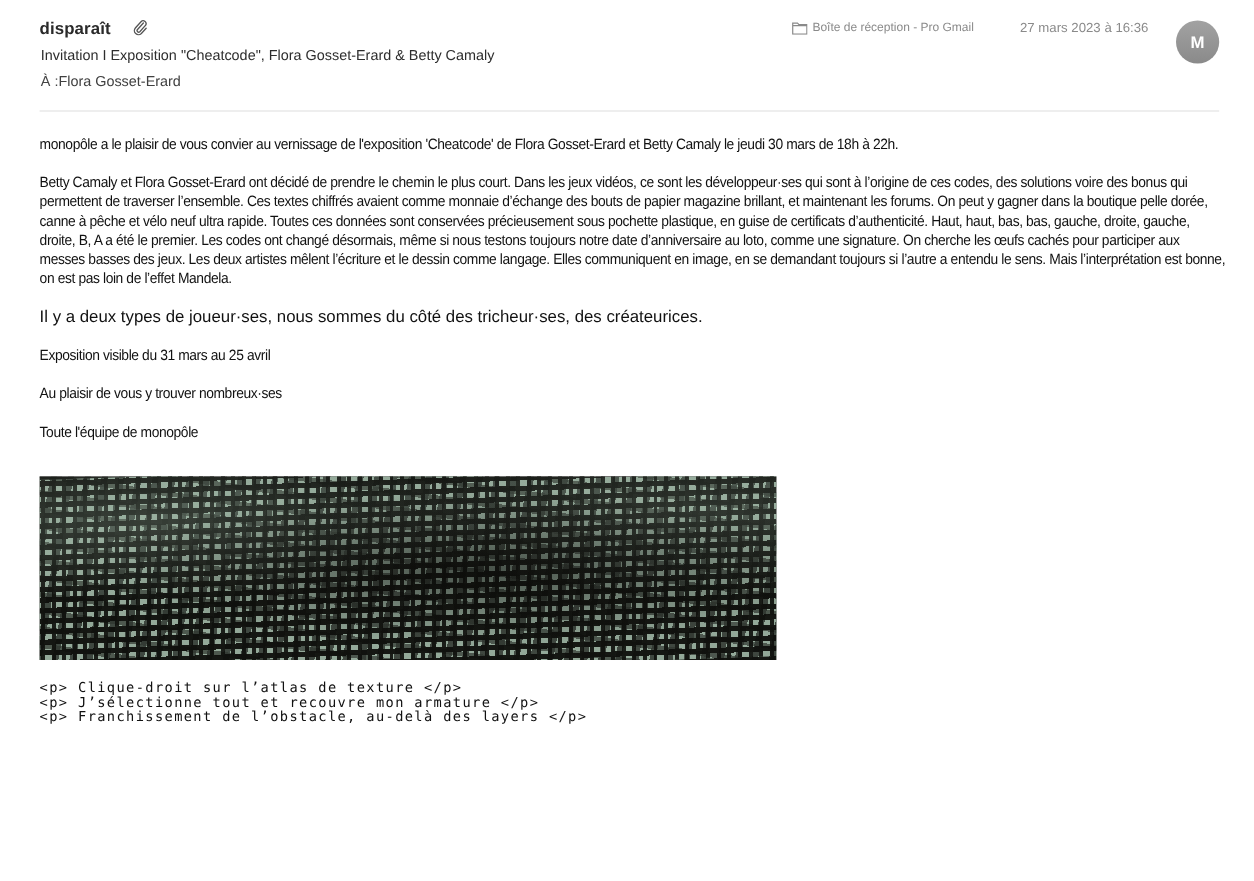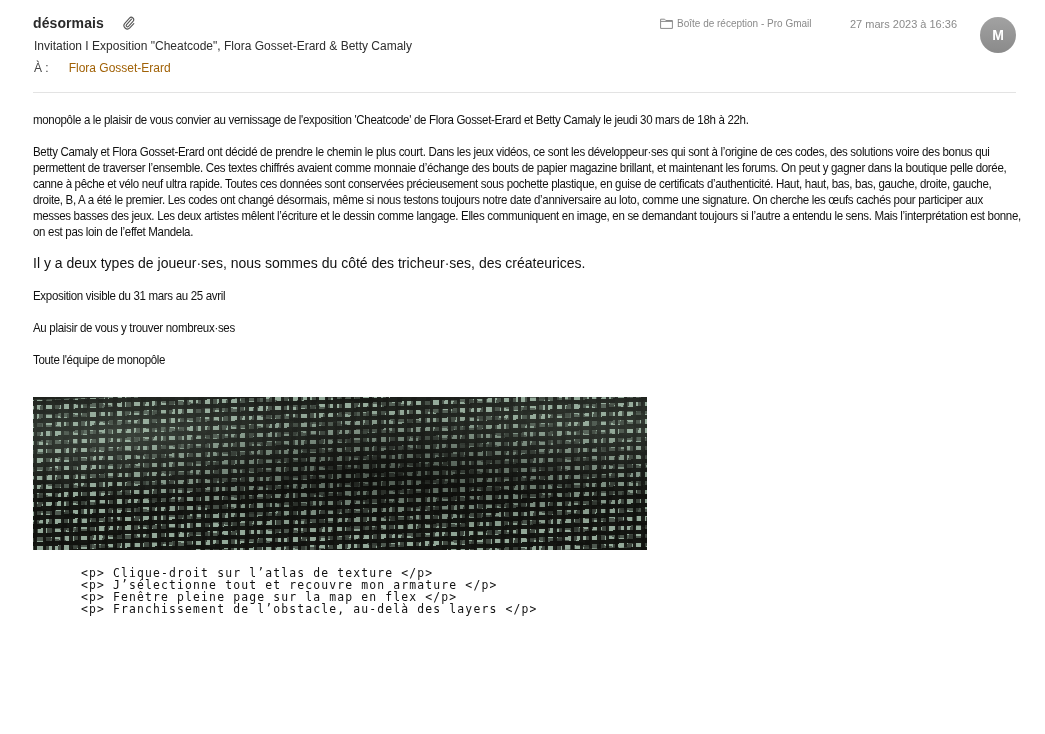--- a/index.html
+++ b/index.html
@@ -6,21 +6,21 @@
   html, body { width: 1045px; height: 734px; background: #ffffff; overflow: hidden; }
   body { position: relative; font-family: "Liberation Sans", sans-serif; color: #1d1d1f; }
 
   .header { position: absolute; left: 33px; top: 0; width: 983px; height: 93px; }
   .sender-row { position: absolute; left: 0; top: 15px; display: flex; align-items: center; }
   .sender { font-weight: bold; font-size: 14px; color: #2a2a2a; letter-spacing: 0.1px; }
   .attach-icon { margin-left: 18px; width: 14px; height: 14px; display: inline-block; }
   .subject { position: absolute; left: 1px; top: 39px; font-size: 12px; color: #2d2d2d; }
   .to-row { position: absolute; left: 1px; top: 61px; font-size: 12px; display: flex; }
   .to-label { color: #444; }
-  .to-value { color: #a16207; margin-left: 20px; }
+  .to-value { color: #404040; margin-left: 0; }
 
   .mailbox { position: absolute; left: 627px; top: 18px; font-size: 10px; color: #8a8a8a; display: flex; align-items: center; }
   .folder-icon { width: 13px; height: 11px; margin-right: 4px; display: inline-block; }
   .date { position: absolute; left: 817px; top: 18px; font-size: 11px; color: #8a8a8a; text-align: right; }
   .avatar { position: absolute; left: 947px; top: 17px; width: 36px; height: 36px; border-radius: 50%;
             background: linear-gradient(#a2a2a2, #8a8a8a); color: #fff; font-weight: bold; font-size: 14px;
             display: flex; align-items: center; justify-content: center; }
 
   .separator { position: absolute; left: 33px; top: 92px; width: 983px; height: 1px; background: #e3e3e3; }
 
@@ -44,28 +44,28 @@
        repeating-linear-gradient(100deg, transparent 0 9px, rgba(15,16,13,0.85) 9px 14px),
        repeating-linear-gradient(8deg, transparent 0 10px, rgba(15,16,13,0.7) 10px 14px);
      opacity: 0.75; }
   .artwork .layer3 { position: absolute; inset: 0;
      background: radial-gradient(ellipse at 60% 50%, rgba(10,10,8,0.55), transparent 60%),
                  radial-gradient(ellipse at 15% 25%, rgba(169,194,176,0.25), transparent 40%),
                  radial-gradient(ellipse at 90% 20%, rgba(169,194,176,0.2), transparent 40%); }
 
   .code { position: absolute; left: 33px; top: 567px; font-family: "DejaVu Sans Mono", monospace; font-size: 11.4px;
           line-height: 12px; color: #111; letter-spacing: 1.15px; }
-  .code-line { white-space: pre; margin-left: 48px; }
+  .code-line { white-space: pre; }
 </style>
 </head>
 <body>
 
 <div class="header">
   <div class="sender-row">
-    <span class="sender">désormais</span>
+    <span class="sender">disparaît</span>
     <span class="attach-icon">
       <svg width="14" height="14" viewBox="0 0 14 14">
           <path d="M9.5 3.2 L4.6 8.6 a1.3 1.3 0 0 0 1.9 1.8 L11 5.4 a2.4 2.4 0 0 0 -3.5 -3.3 L2.8 7.3 a3.4 3.4 0 0 0 5 4.6 L11.8 7.6" fill="none" stroke="#555" stroke-width="1.1" stroke-linecap="round"></path>
         </svg>
     </span>
   </div>
   <div class="subject">Invitation I Exposition "Cheatcode", Flora Gosset-Erard &amp; Betty Camaly</div>
   <div class="to-row">
     <span class="to-label">À :</span>
     <span class="to-value">Flora Gosset-Erard</span>
@@ -96,15 +96,14 @@
 
 <div class="artwork">
   <div class="layer1"></div>
   <div class="layer2"></div>
   <div class="layer3"></div>
 </div>
 
 <div class="code">
   <div class="code-line">&lt;p&gt; Clique-droit sur l’atlas de texture &lt;/p&gt;</div>
   <div class="code-line">&lt;p&gt; J’sélectionne tout et recouvre mon armature &lt;/p&gt;</div>
-  <div class="code-line">&lt;p&gt; Fenêtre pleine page sur la map en flex &lt;/p&gt;</div>
   <div class="code-line">&lt;p&gt; Franchissement de l’obstacle, au-delà des layers &lt;/p&gt;</div>
 </div>
 
 </body></html>

